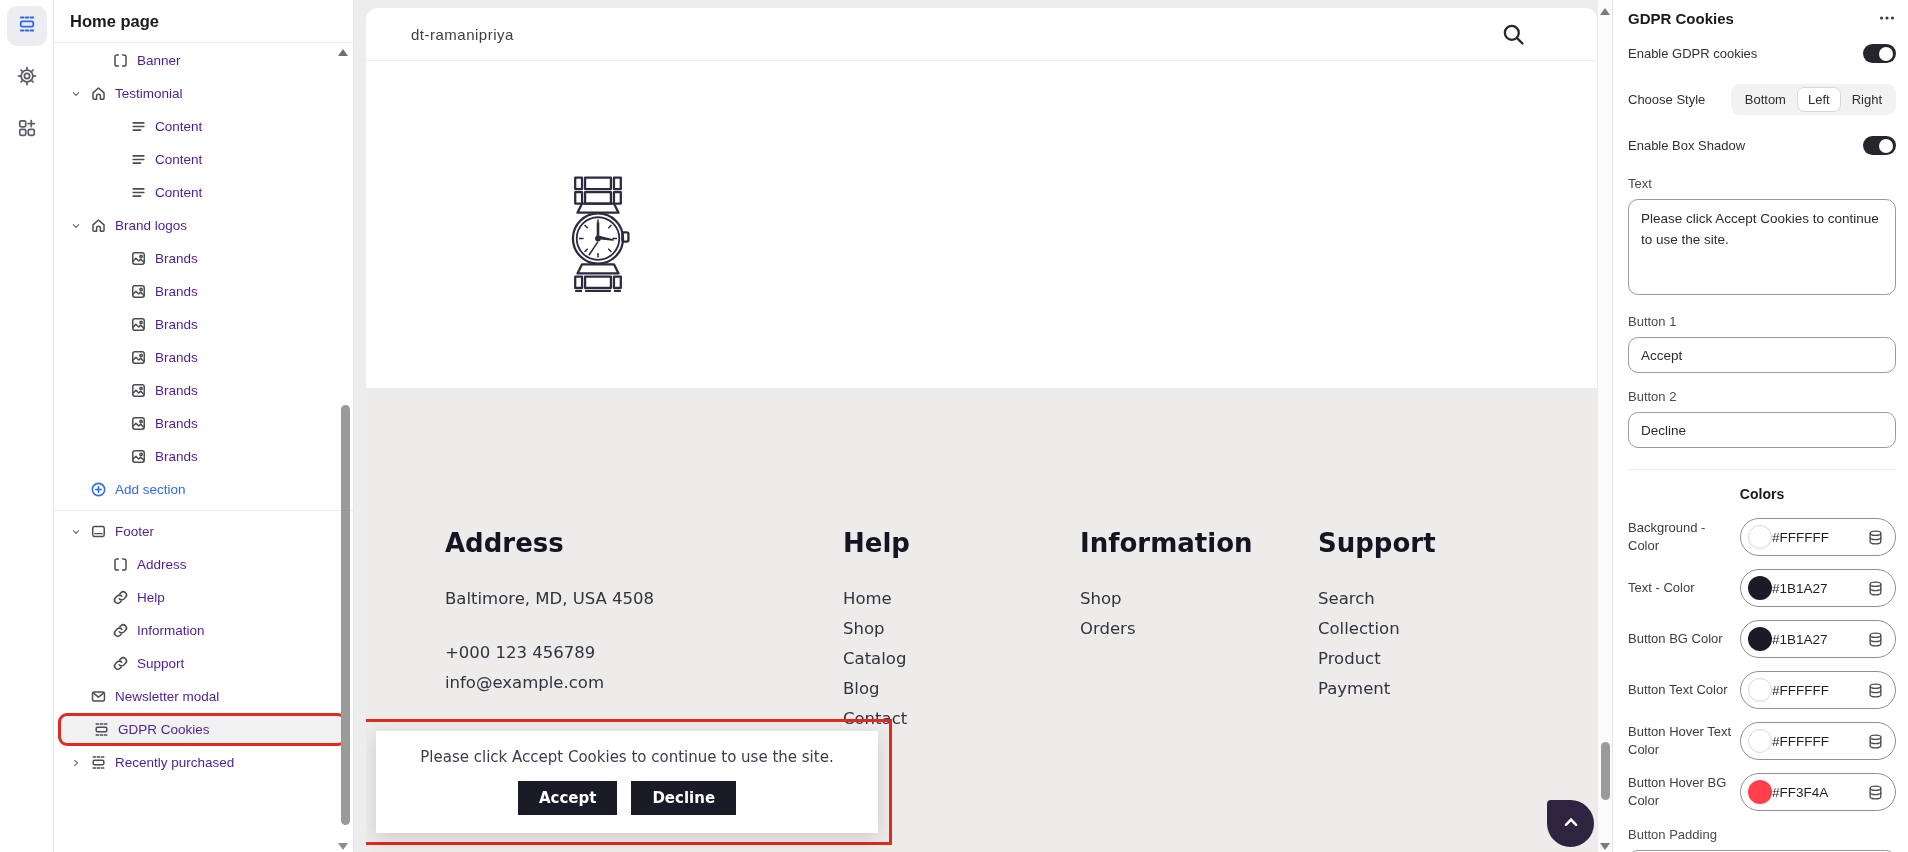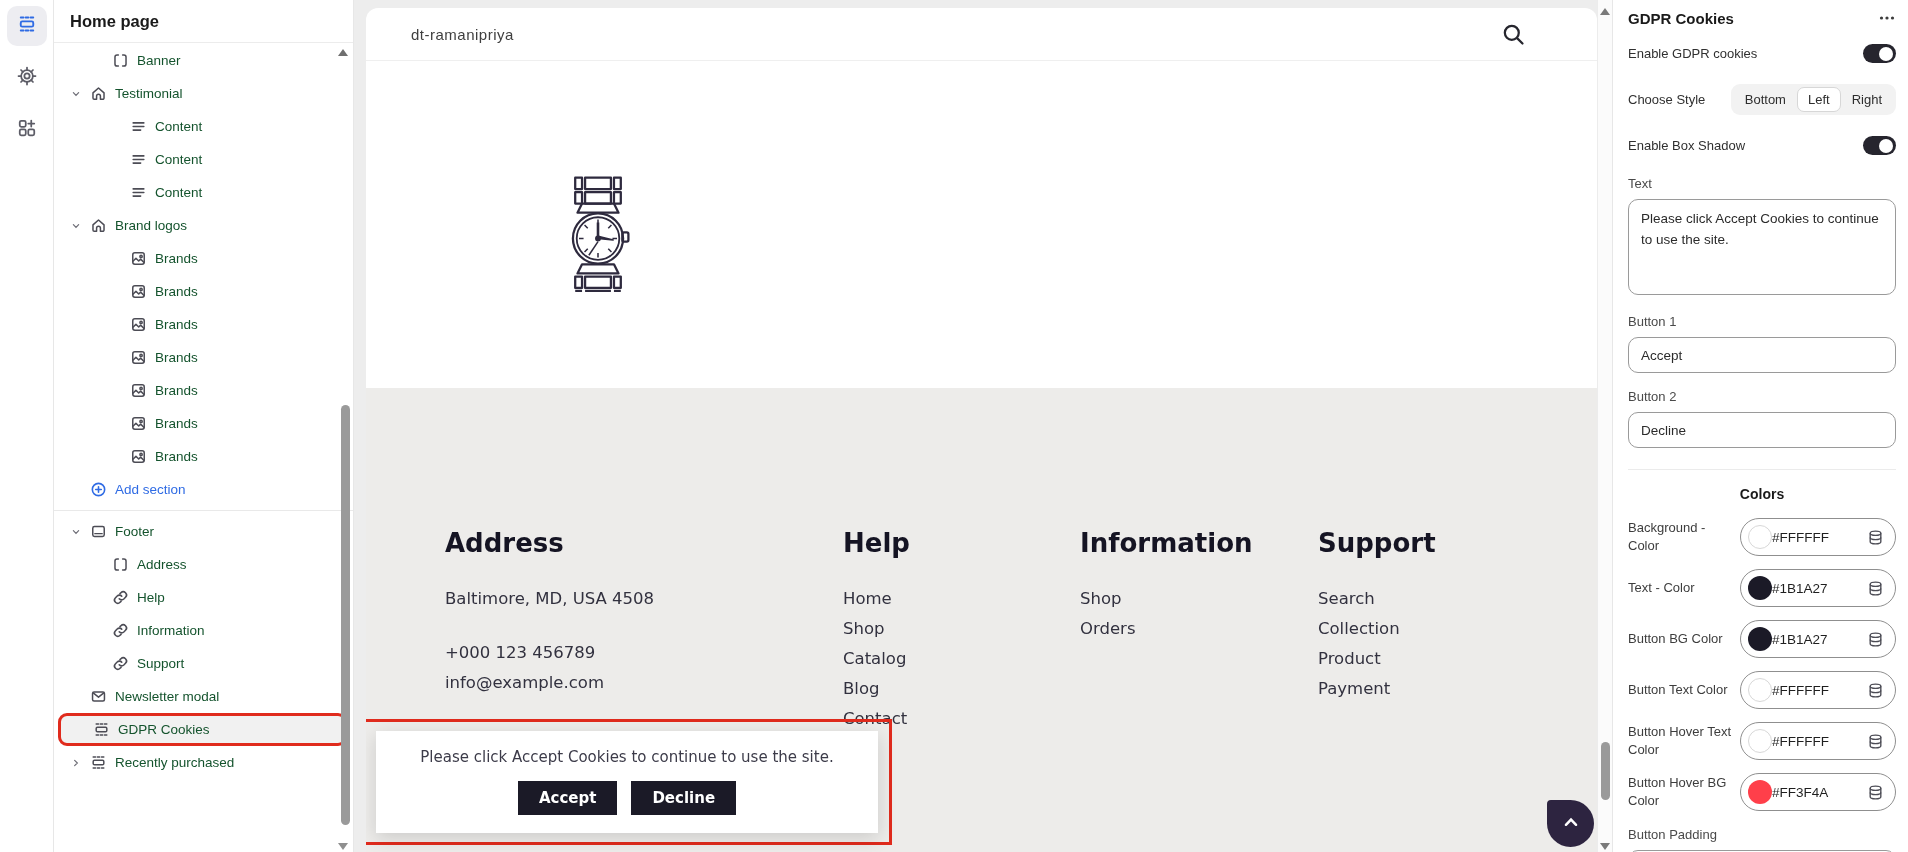--- a/index.html
+++ b/index.html
@@ -11,21 +11,21 @@
   .rail { width:54px; border-right:1px solid #e7e7e7; background:#fff; display:flex; flex-direction:column; align-items:center; padding-top:6px; flex:none; }
   .rail-btn { width:40px; height:40px; border-radius:10px; display:flex; align-items:center; justify-content:center; color:#5c5c66; margin-bottom:12px; cursor:pointer; }
   .rail-btn.active { background:#ededf1; color:#2f6be4; }
   .rail-btn svg { width:20px; height:20px; }
 
   
   .sidebar { width:300px; border-right:1px solid #e7e7e7; background:#fff; position:relative; flex:none; }
   .sidebar-header { height:43px; border-bottom:1px solid #ececec; display:flex; align-items:center; padding-left:16px; }
   .sidebar-title { font-size:16.5px; font-weight:bold; color:#1a1a1a; }
   .tree { padding-top:1px; }
-  .tree-row { height:33px; display:flex; align-items:center; font-size:13.5px; color:#14532d; cursor:pointer; }
+  .tree-row { height:33px; display:flex; align-items:center; font-size:13.5px; color:#4c1d95; cursor:pointer; }
   .tree-row .chev { width:16px; display:flex; justify-content:center; color:#6d6d76; flex:none; }
   .tree-row .chev svg { width:12px; height:12px; }
   .tree-row .ticon { width:17px; height:17px; margin:0 8px 0 6px; color:#4c4c55; flex:none; }
   .tree-row .ticon svg { width:17px; height:17px; display:block; }
   .lvl1 { padding-left:14px; }
   .lvl2 { padding-left:52px; }
   .lvl3 { padding-left:70px; }
   .tree-row.accent, .tree-row.accent .ticon { color:#2f6be4; }
   .tree-row.selected { background:#f1f1f1; border:3px solid #e02b1d; border-radius:9px; margin:0 6px 0 4px; padding-left:10px; }
   .tree-divider { border-top:1px solid #e9e9e9; margin:4px 0; }

